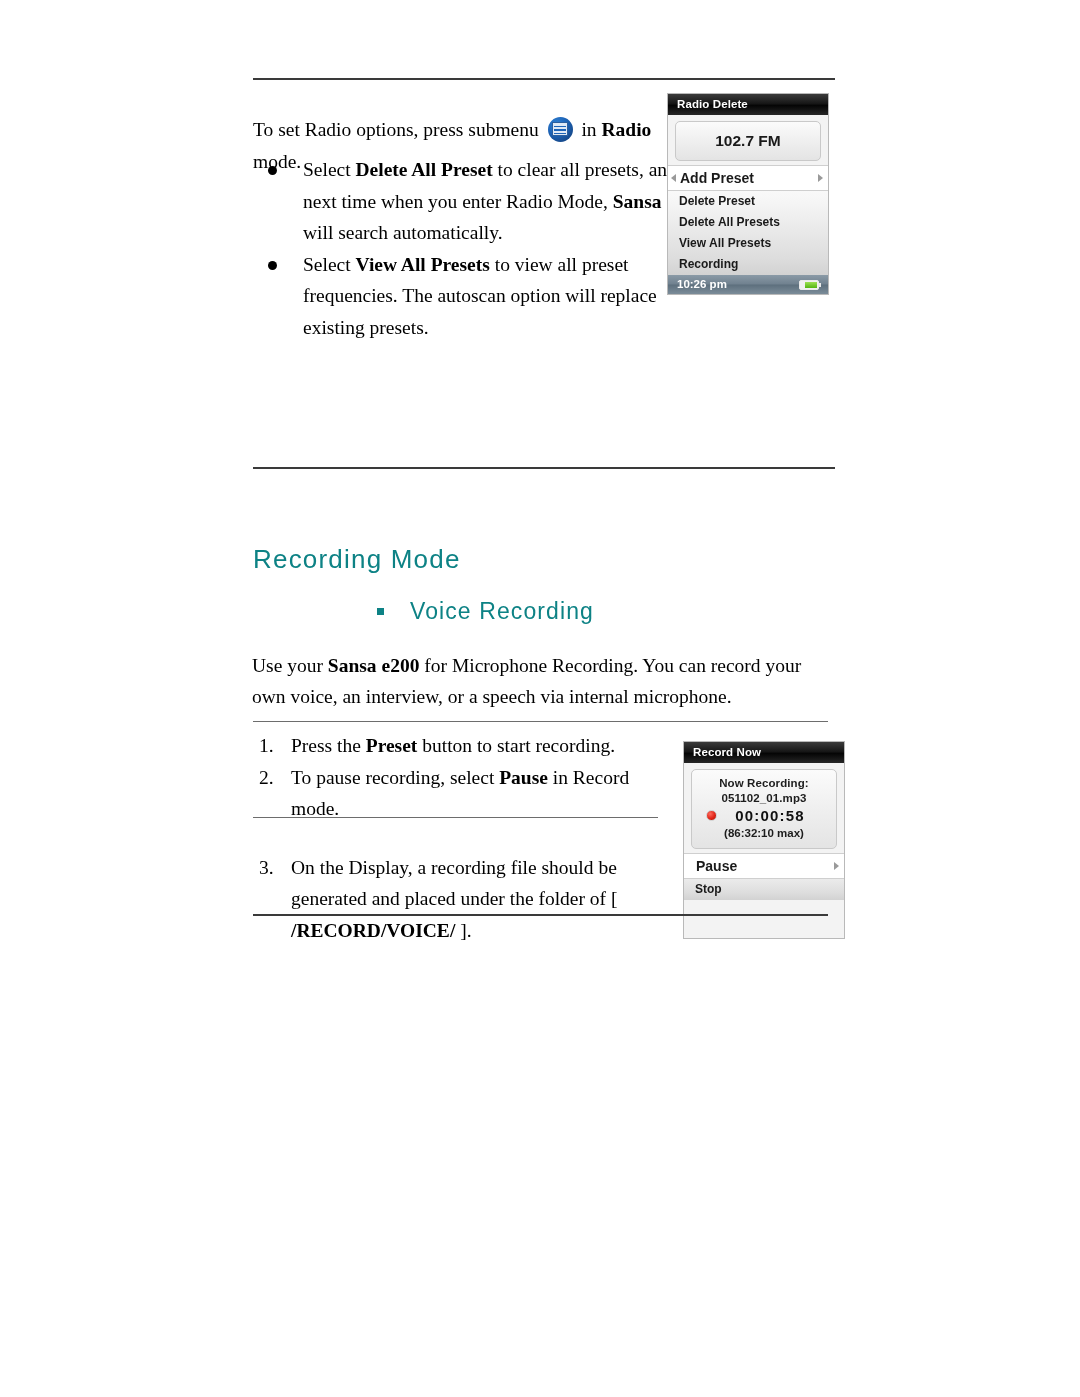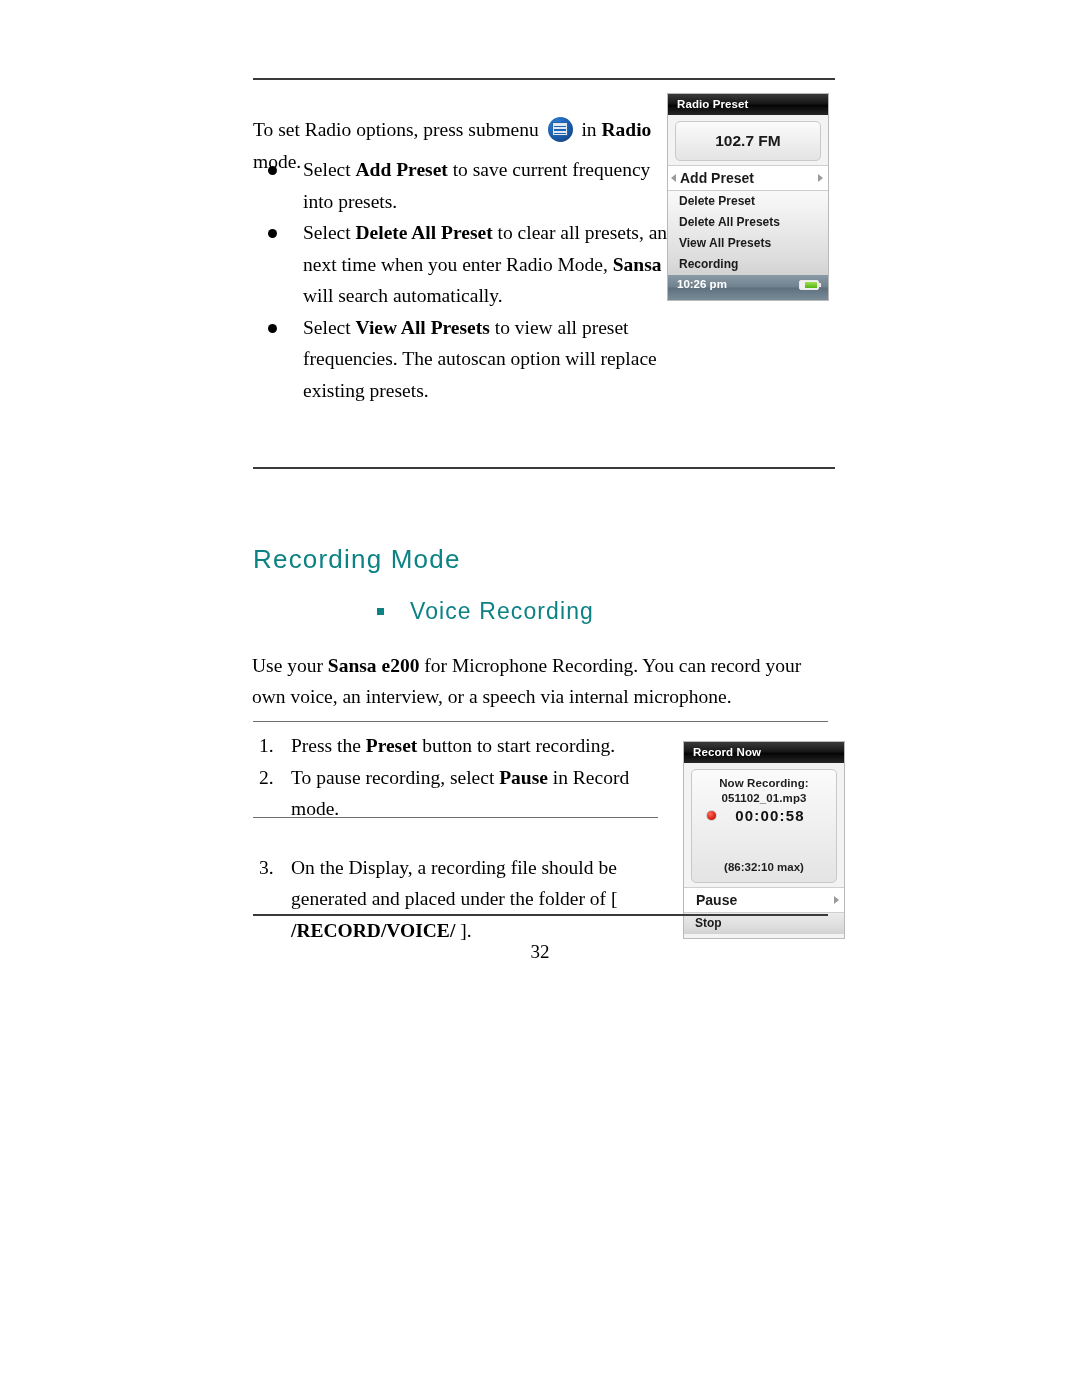--- a/index.html
+++ b/index.html
@@ -183,21 +183,21 @@
   .device .menu-item.selected .arrow-right {
     position: absolute;
     right: 5px; top: 50%;
     margin-top: -4px;
     width: 0; height: 0;
     border-top: 4px solid transparent;
     border-bottom: 4px solid transparent;
     border-left: 5px solid #9a9a9a;
   }
   .device .statusbar {
-    height: 25px;
+    height: 19px;
     background: linear-gradient(to bottom, #8a9aa6 0%, #70818f 48%, #5d6f7d 52%, #7b8c99 100%);
     color: #ffffff;
     font-size: 11.5px;
     font-weight: bold;
     line-height: 19px;
     padding-left: 9px;
     position: relative;
   }
   .battery {
     position: absolute;
@@ -253,21 +253,20 @@
     border-radius: 50%;
     background: radial-gradient(circle at 35% 32%, #ff6b5e 0%, #e02518 55%, #a81409 100%);
     border: 1px solid #cfcfcf;
     box-sizing: border-box;
   }
   #record-device .rec-max {
     font-size: 11.5px;
     font-weight: bold;
     color: #1d1d1d;
     line-height: 16px;
-    margin-top: 34px;
   }
 
   
   #recording-mode-heading {
     position: absolute;
     left: 253px;
     top: 544px;
     font-family: Liberation Sans, sans-serif;
     font-size: 26px;
     font-weight: normal;
@@ -344,28 +343,27 @@
 
   <div id="radio-block">
 
     <p class="para" id="intro-para">
       <span>To set Radio options, press submenu</span>
       <span class="submenu-icon"></span>
       <span> in </span><b>Radio</b><span> mode.</span>
     </p>
 
     <ul class="bullets">
-      <li><span class="rich"><span>Select </span><b>Add Preset</b><span> to save current frequency into presets.</span></span></li>
       <li class="wide"><span class="rich"><span>Select </span><b>Delete All Preset</b><span> to clear all presets, and next time when you enter Radio Mode, </span><b>Sansa e200</b><span> will search automatically.</span></span></li>
       <li class="wide"><span class="rich"><span>Select </span><b>View All Presets</b><span> to view all preset frequencies. The autoscan option will replace existing presets.</span></span></li>
     </ul>
   </div>
 
   <div class="device" id="radio-device">
-    <div class="titlebar">Radio Preset</div>
+    <div class="titlebar">Radio Delete</div>
     <div class="infobox">102.7 FM</div>
     <div class="menu">
       <div class="menu-item selected">
         <span class="arrow-left"></span>
         <span>Add Preset</span>
         <span class="arrow-right"></span>
       </div>
       <div class="menu-item"><span>Delete Preset</span></div>
       <div class="menu-item"><span>Delete All Presets</span></div>
       <div class="menu-item"><span>View All Presets</span></div>
@@ -411,15 +409,14 @@
       <div class="menu-item selected">
         <span>Pause</span>
         <span class="arrow-right"></span>
       </div>
       <div class="menu-item"><span>Stop</span></div>
     </div>
   </div>
 
   <div class="hrule" style="left:253px; top:914px; width:575px;"></div>
 
-  <div id="page-number">32</div>
 
 </div>
 
 </body></html>

